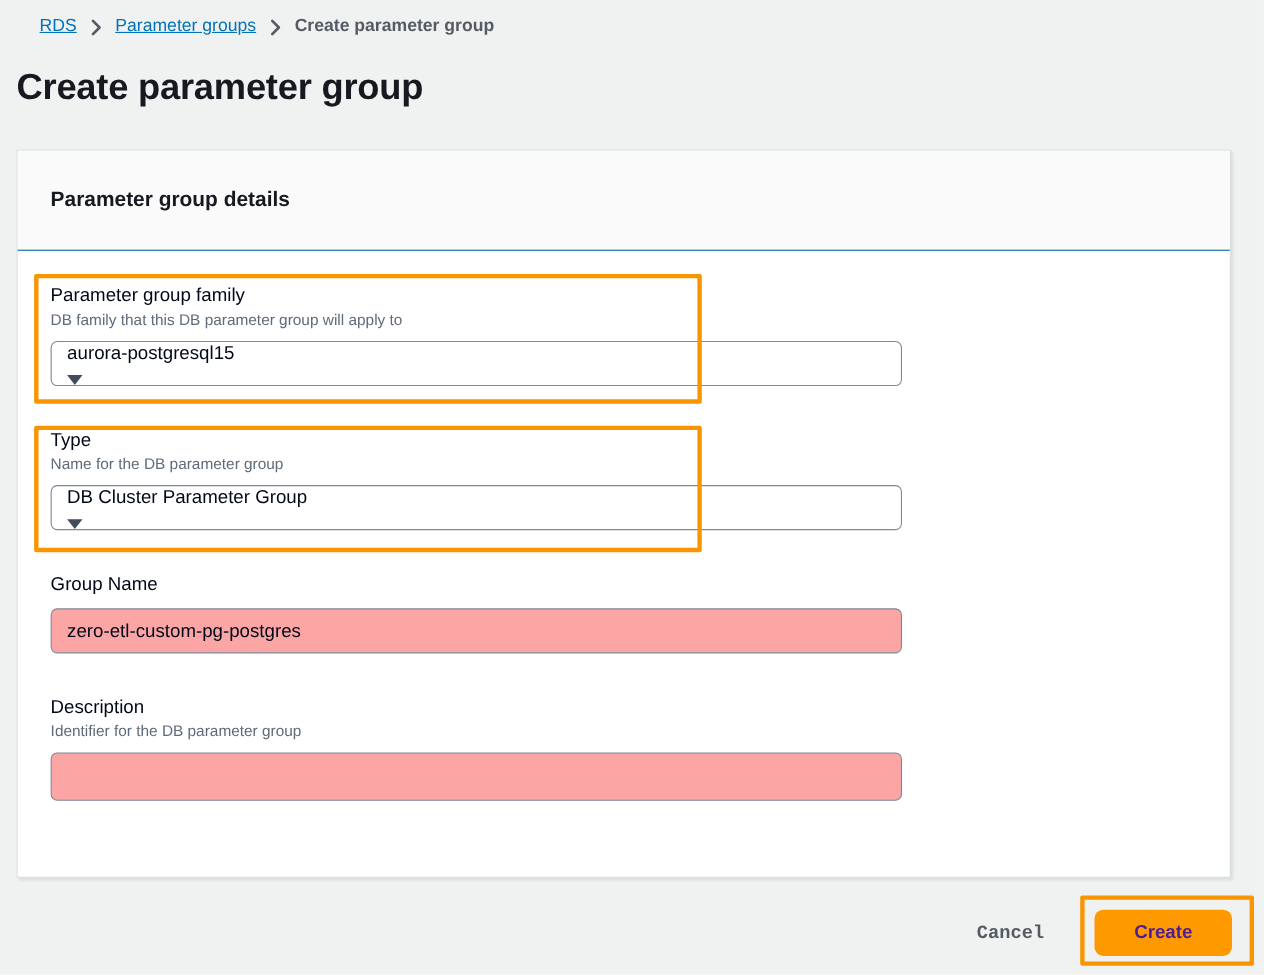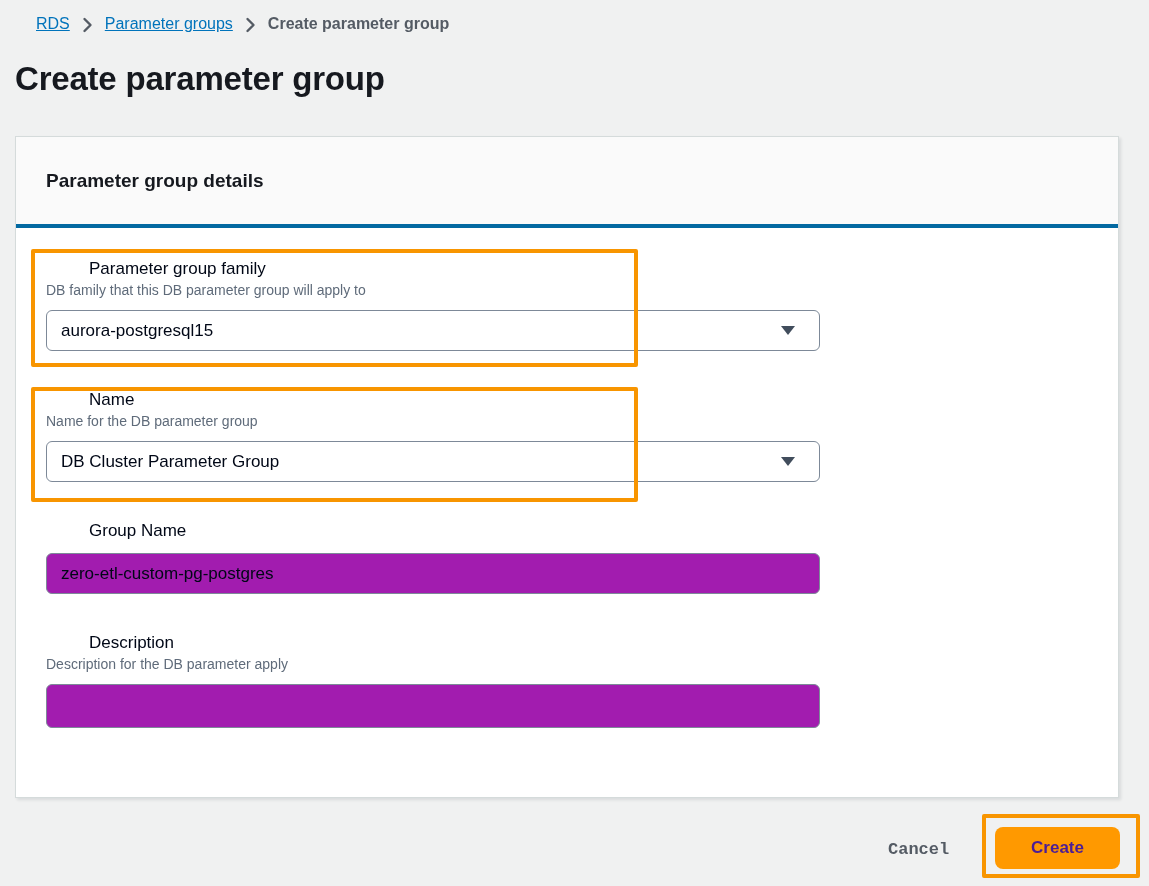--- a/index.html
+++ b/index.html
@@ -53,79 +53,79 @@
     position: absolute;
     left: 15px; top: 136px;
     width: 1104px; height: 662px;
     background: #ffffff;
     border: 1px solid #d5dbdb;
     box-shadow: 2px 2px 3px rgba(0, 28, 36, 0.10);
   }
   .card-header {
     height: 91px;
     background: #fafafa;
-    border-bottom: 4px solid #0369a1;
+    border-bottom: 1px solid #0369a1;
     display: flex;
     align-items: center;
     padding: 0 30px;
   }
   .card-header h2 {
     font-size: 19px;
     font-weight: 700;
     color: #16191f;
   }
   .card-body {
     padding: 29px 30px 0 30px;
   }
 
   
   .field { margin-bottom: 37px; }
   .field-label {
     font-size: 17px;
     color: #000716;
     line-height: 24px;
-    margin-left: 43px;
   }
   .field-help {
     font-size: 14px;
     color: #5f6b7a;
     line-height: 19px;
     margin-top: 0;
   }
   .control { margin-top: 10px; }
 
   .select-box {
     width: 774px;
     height: 41px;
     border: 1.5px solid #7d8998;
     border-radius: 6px;
     background: #ffffff;
     display: flex;
-    align-items: center;
+    align-items: flex-start;
     justify-content: space-between;
     padding: 0 24px 0 14px;
     cursor: pointer;
+    flex-direction: column;
   }
   .select-value {
     font-size: 17px;
     color: #000716;
   }
   .dropdown-arrow {
     width: 0; height: 0;
     border-left: 7px solid transparent;
     border-right: 7px solid transparent;
     border-top: 9px solid #414d5c;
   }
 
   .text-input {
     width: 774px;
     height: 41px;
     border: 1.5px solid #7d8998;
     border-radius: 6px;
-    background: #a21caf;
+    background: #fca5a5;
     font-family: "Liberation Sans", "DejaVu Sans", sans-serif;
     font-size: 17px;
     color: #000716;
     padding: 0 14px;
     outline: none;
   }
   .text-input.tall { height: 44px; }
 
   
   .cancel-button {
@@ -198,40 +198,40 @@
       <div class="field-help">DB family that this DB parameter group will apply to</div>
       <div class="control">
         <div class="select-box">
           <span class="select-value">aurora-postgresql15</span>
           <span class="dropdown-arrow"></span>
         </div>
       </div>
     </div>
 
     <div class="field">
-      <div class="field-label">Name</div>
+      <div class="field-label">Type</div>
       <div class="field-help">Name for the DB parameter group</div>
       <div class="control">
         <div class="select-box">
           <span class="select-value">DB Cluster Parameter Group</span>
           <span class="dropdown-arrow"></span>
         </div>
       </div>
     </div>
 
     <div class="field">
       <div class="field-label">Group Name</div>
       <div class="control">
         <input type="text" class="text-input" value="zero-etl-custom-pg-postgres" style="">
       </div>
     </div>
 
     <div class="field">
       <div class="field-label">Description</div>
-      <div class="field-help">Description for the DB parameter apply</div>
+      <div class="field-help">Identifier for the DB parameter group</div>
       <div class="control">
         <input type="text" class="text-input tall" value="" style="">
       </div>
     </div>
 
   </div>
 </section>
 
 <button class="cancel-button">Cancel</button>
 <button class="create-button">Create</button>

